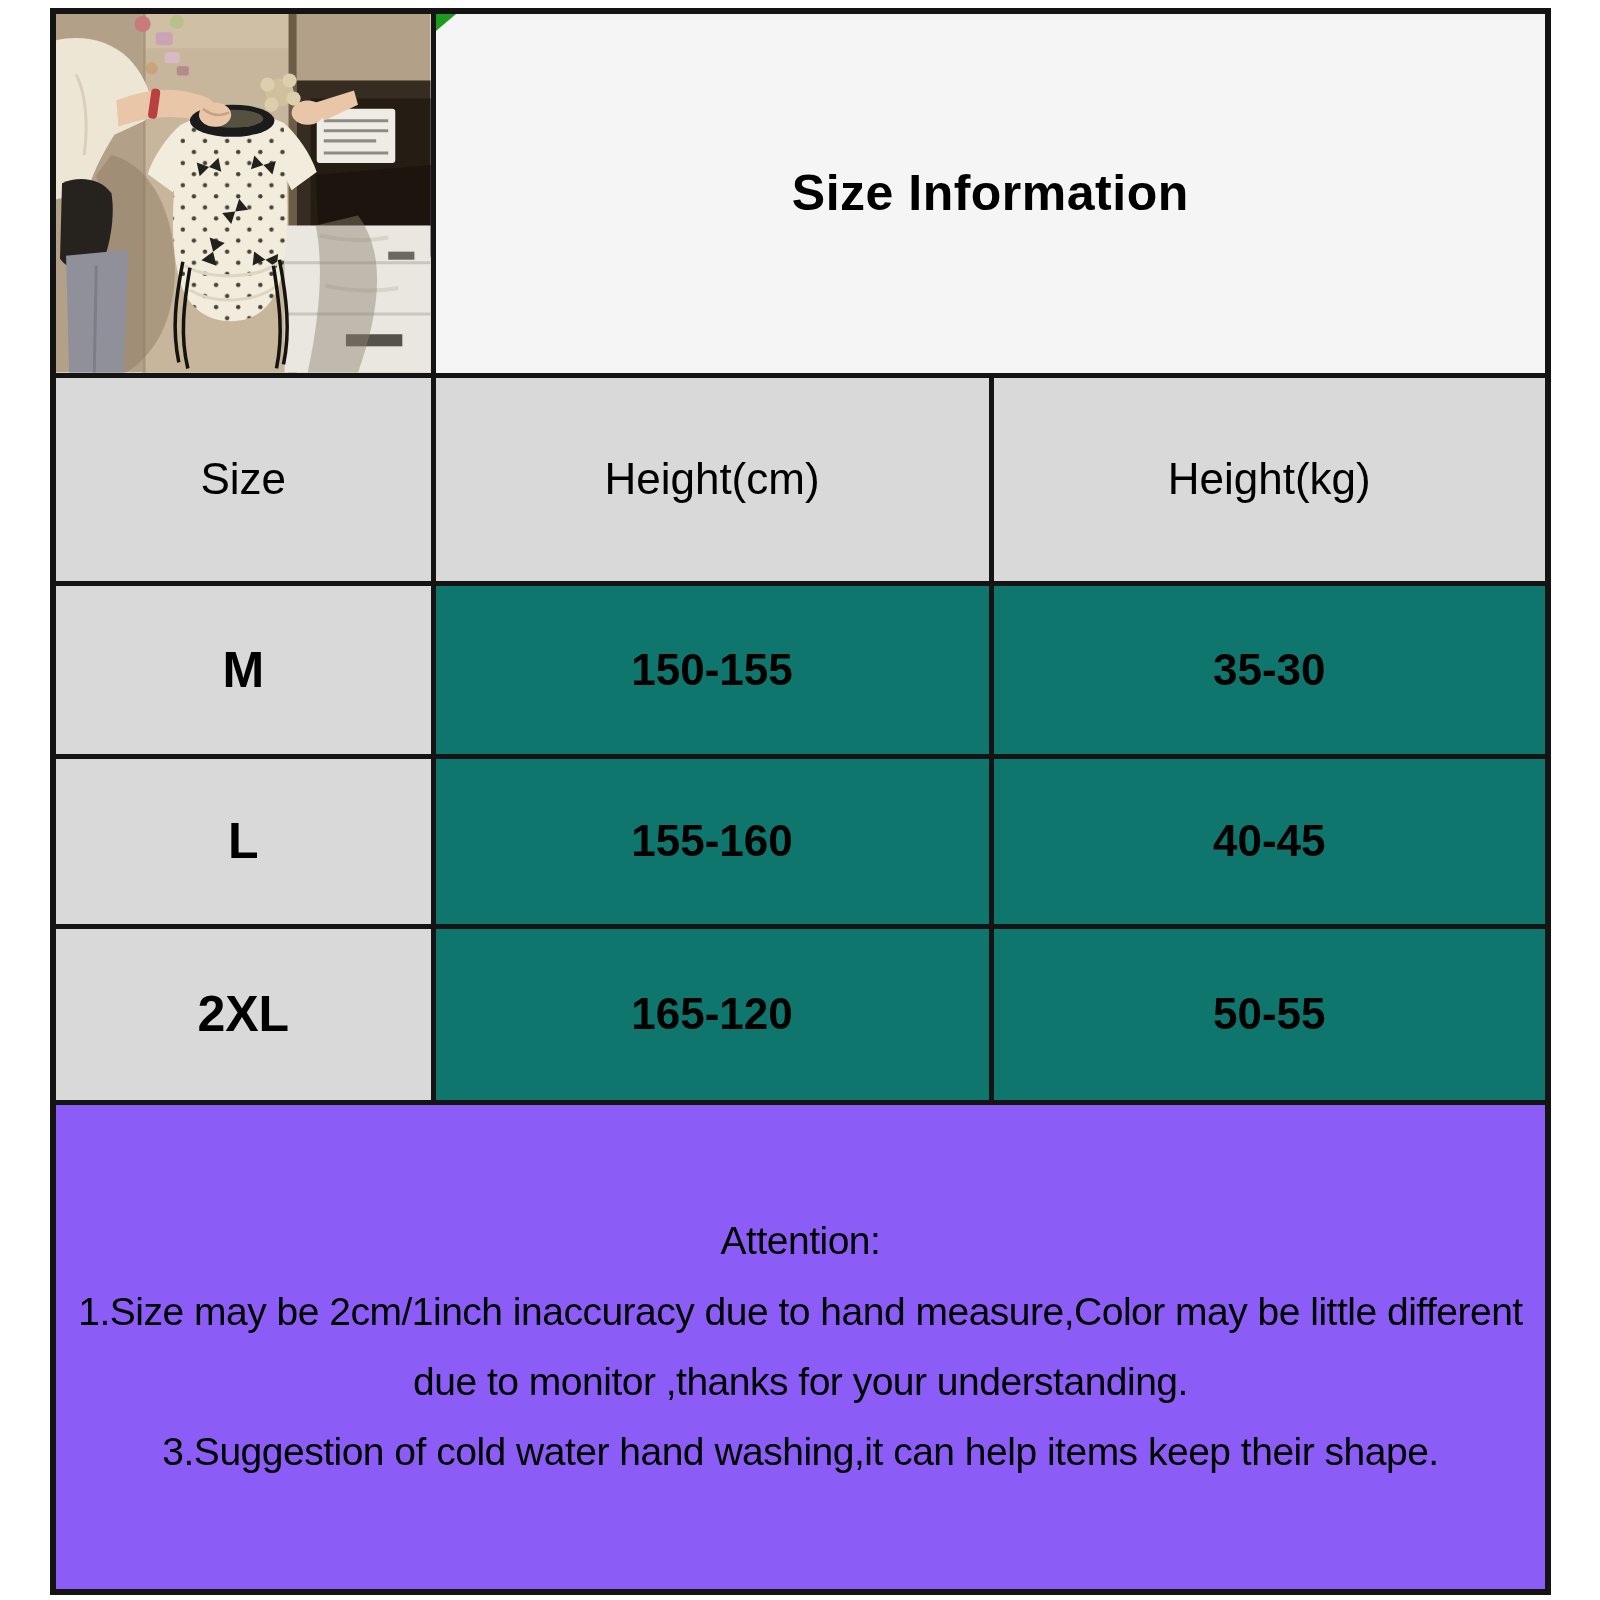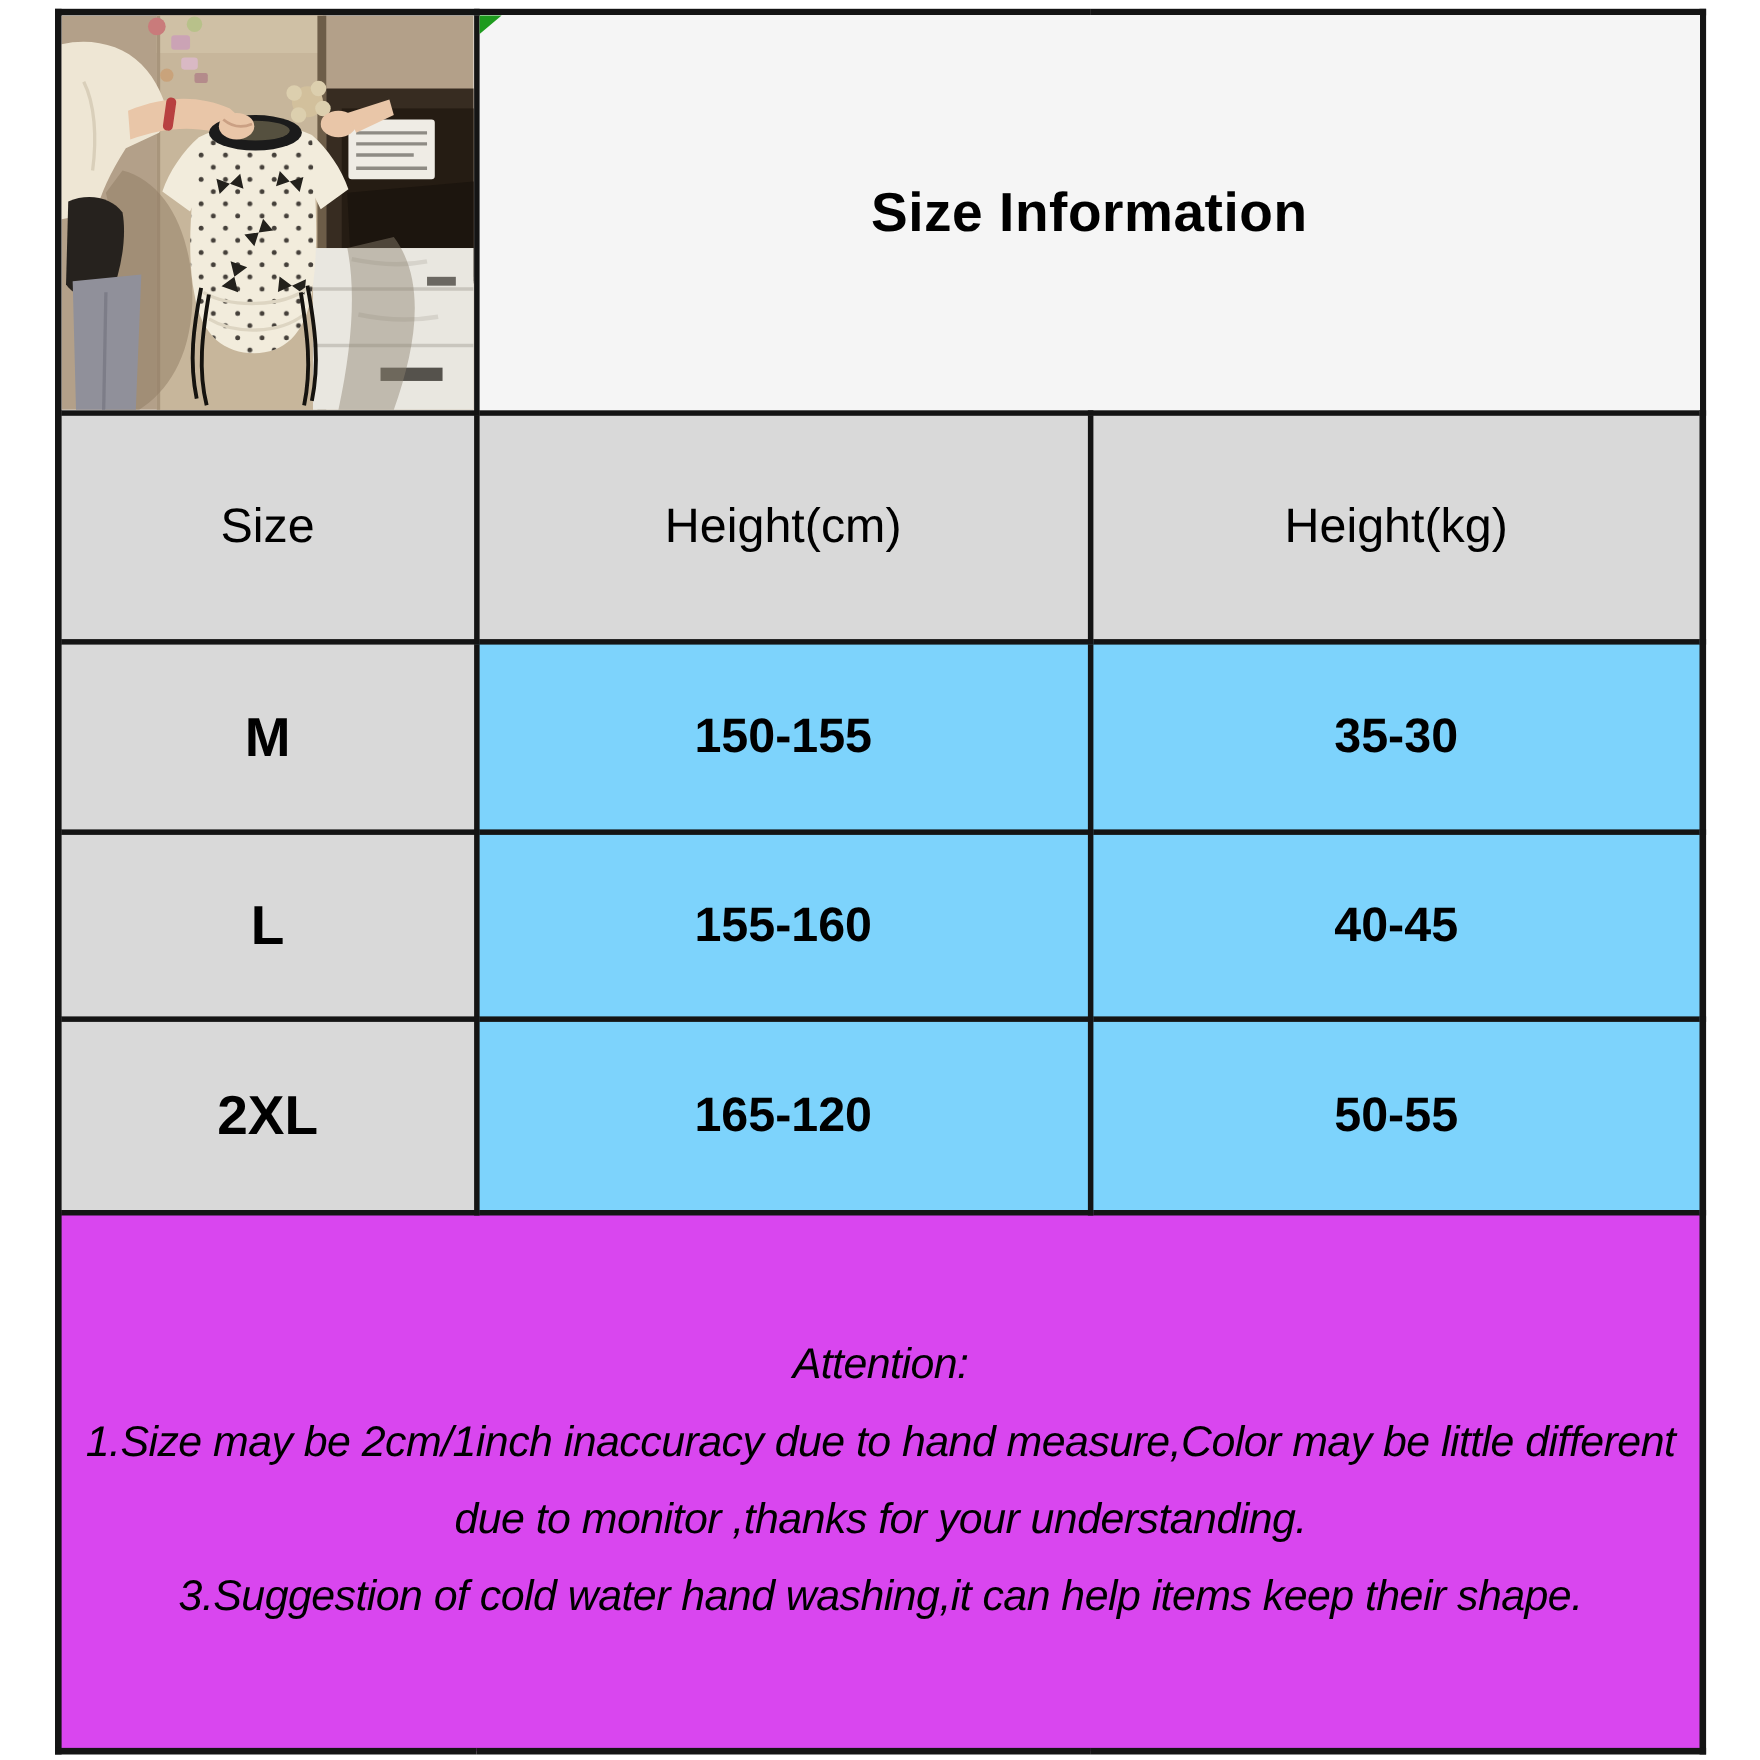--- a/index.html
+++ b/index.html
@@ -31,26 +31,25 @@
   }
   .corner-marker{
     position:absolute;left:0;top:0;width:0;height:0;
     border-top:17px solid #1e9b1e;border-right:20px solid transparent;
   }
 
   tr.r-head th{background:#d9d9d9;font-size:44px;font-weight:normal;}
   th.size-head{font-size:60px;}
 
   td.size-cell{background:#d9d9d9;font-size:50px;font-weight:bold;}
-  td.data-cell{background:#7dd3fc;font-size:44px;font-weight:bold;}
+  td.data-cell{background:#0f766e;font-size:44px;font-weight:bold;}
 
   td.attention-cell{
-    background:#d946ef;text-align:left;vertical-align:top;
+    background:#8b5cf6;text-align:left;vertical-align:top;
     padding:8px 16px 0 14px;
-    font-style:italic;
   }
   td.attention-cell p{
     margin:0;font-size:39px;line-height:1.8;letter-spacing:-0.5px;
     font-weight:400;
   }
   td.attention-cell p.no-wrap{white-space:nowrap;}
 </style>
 </head>
 <body>
 

